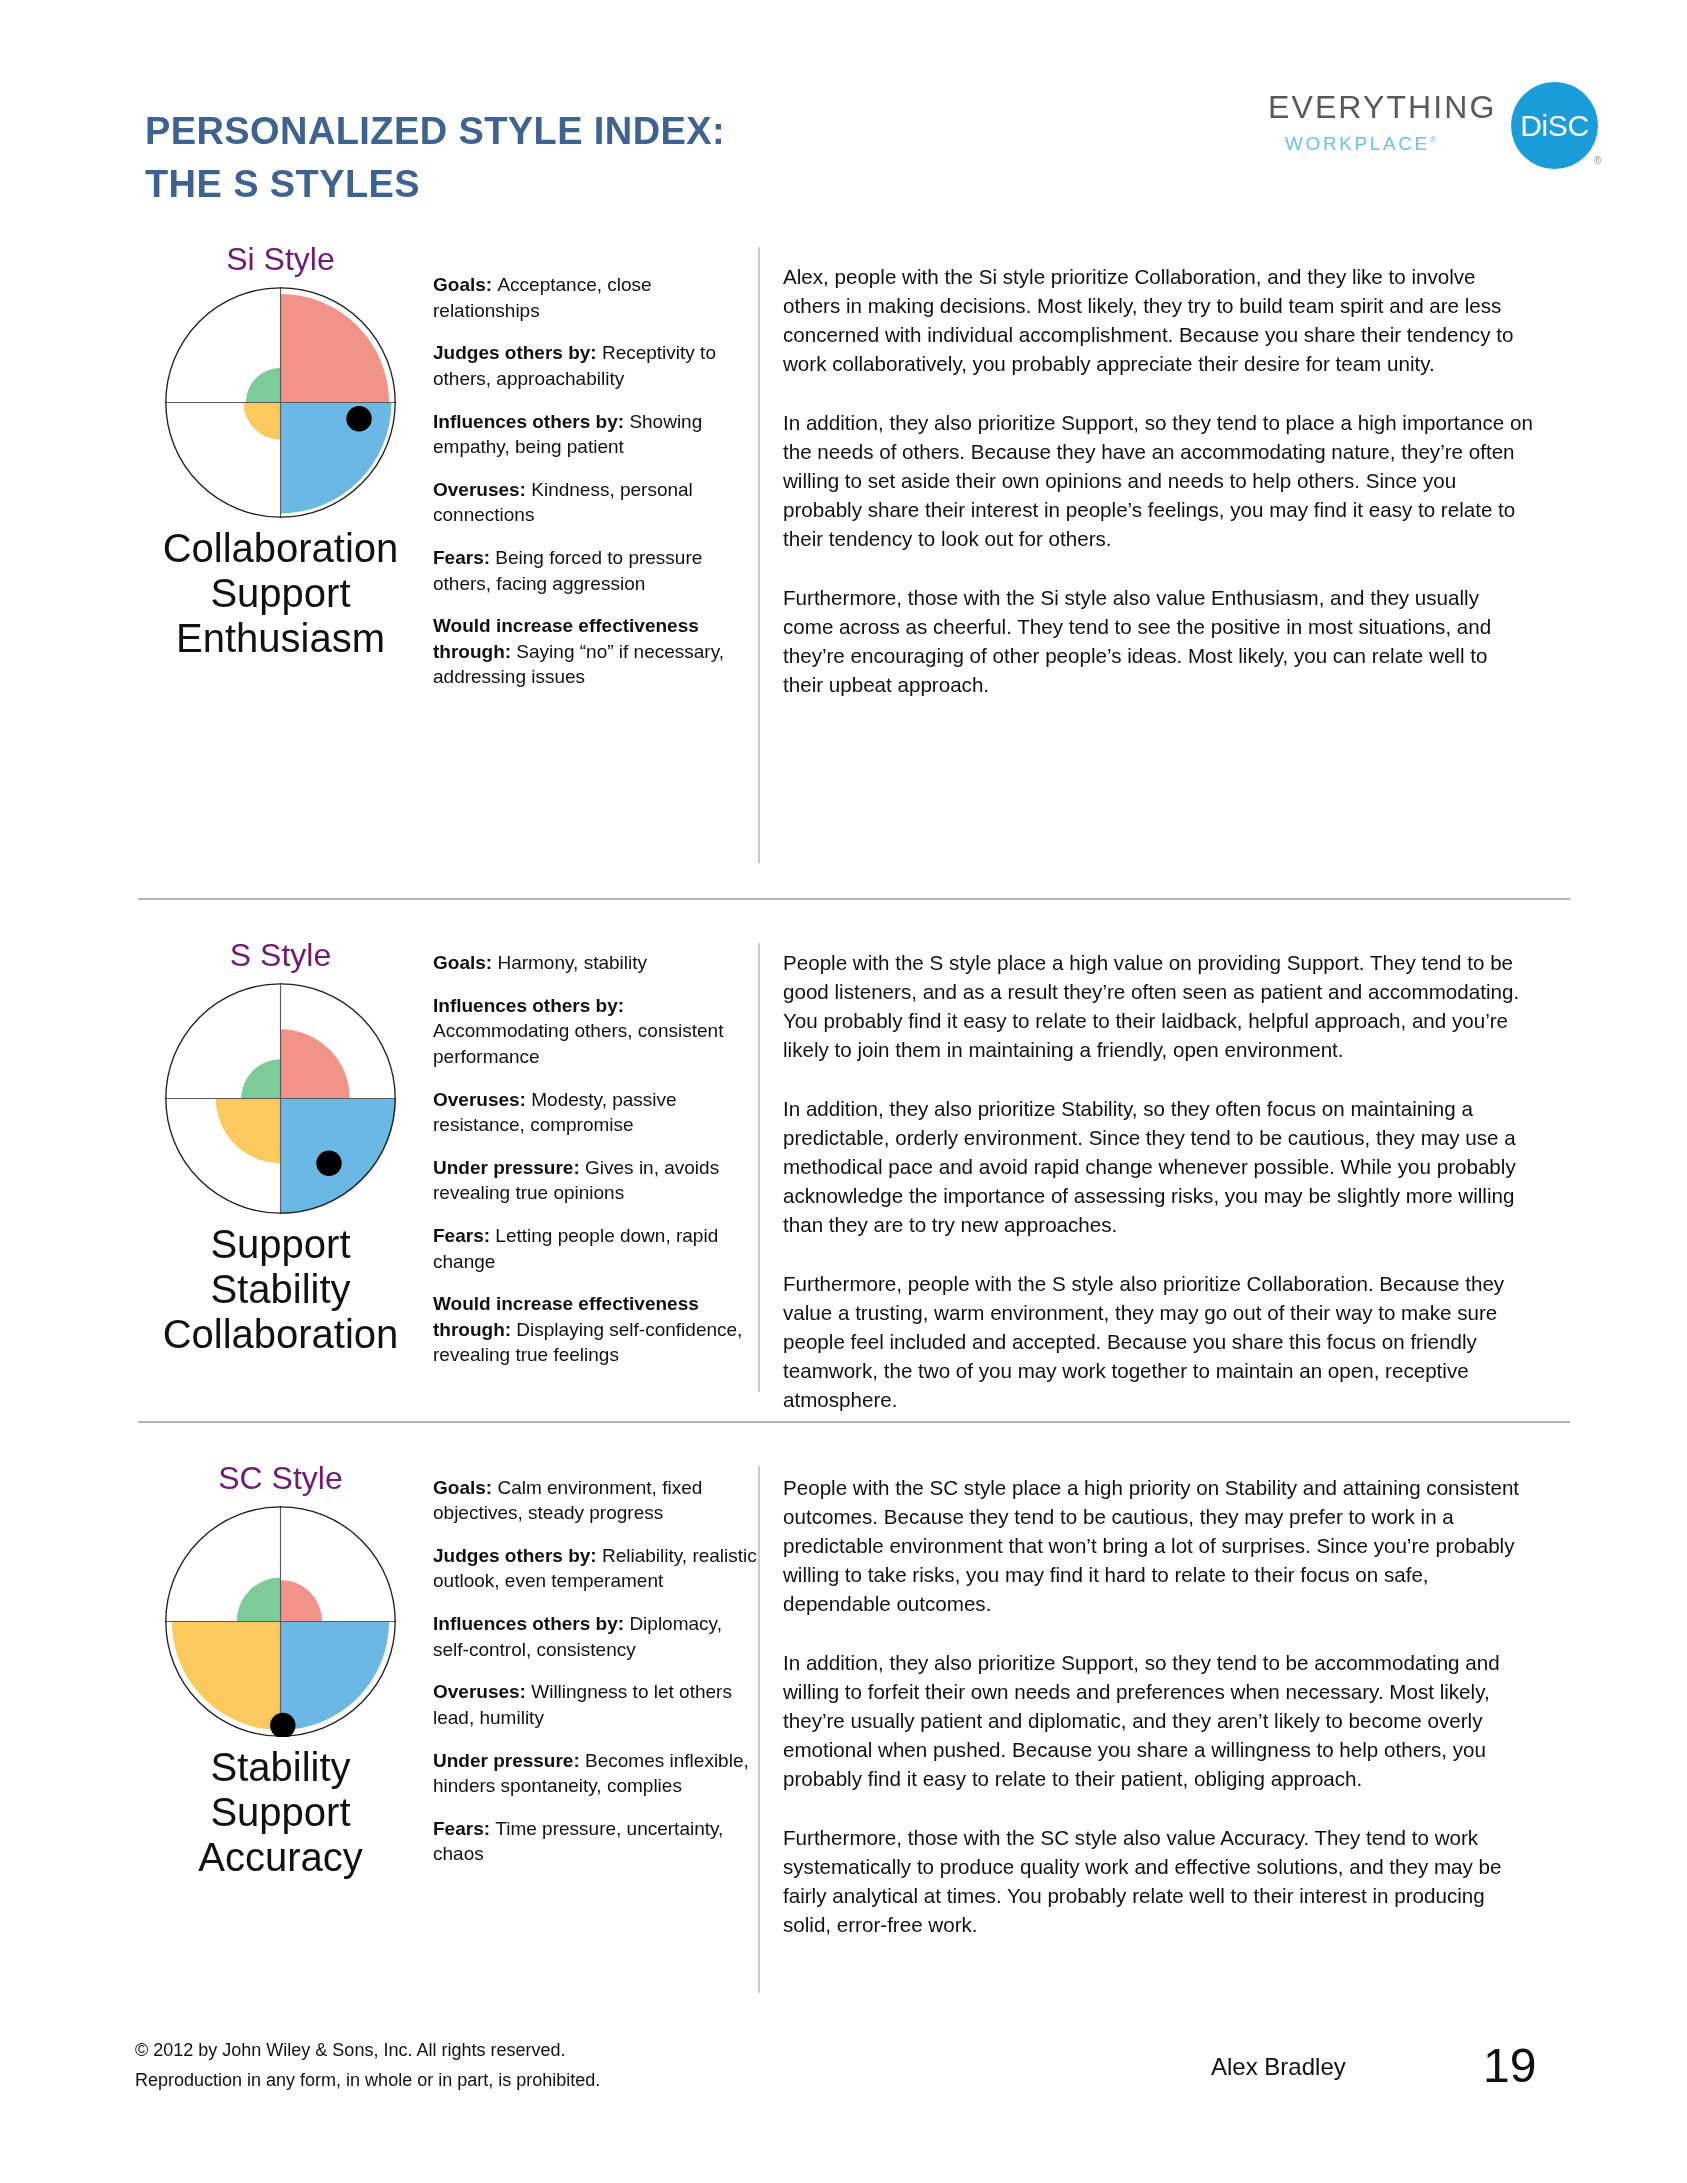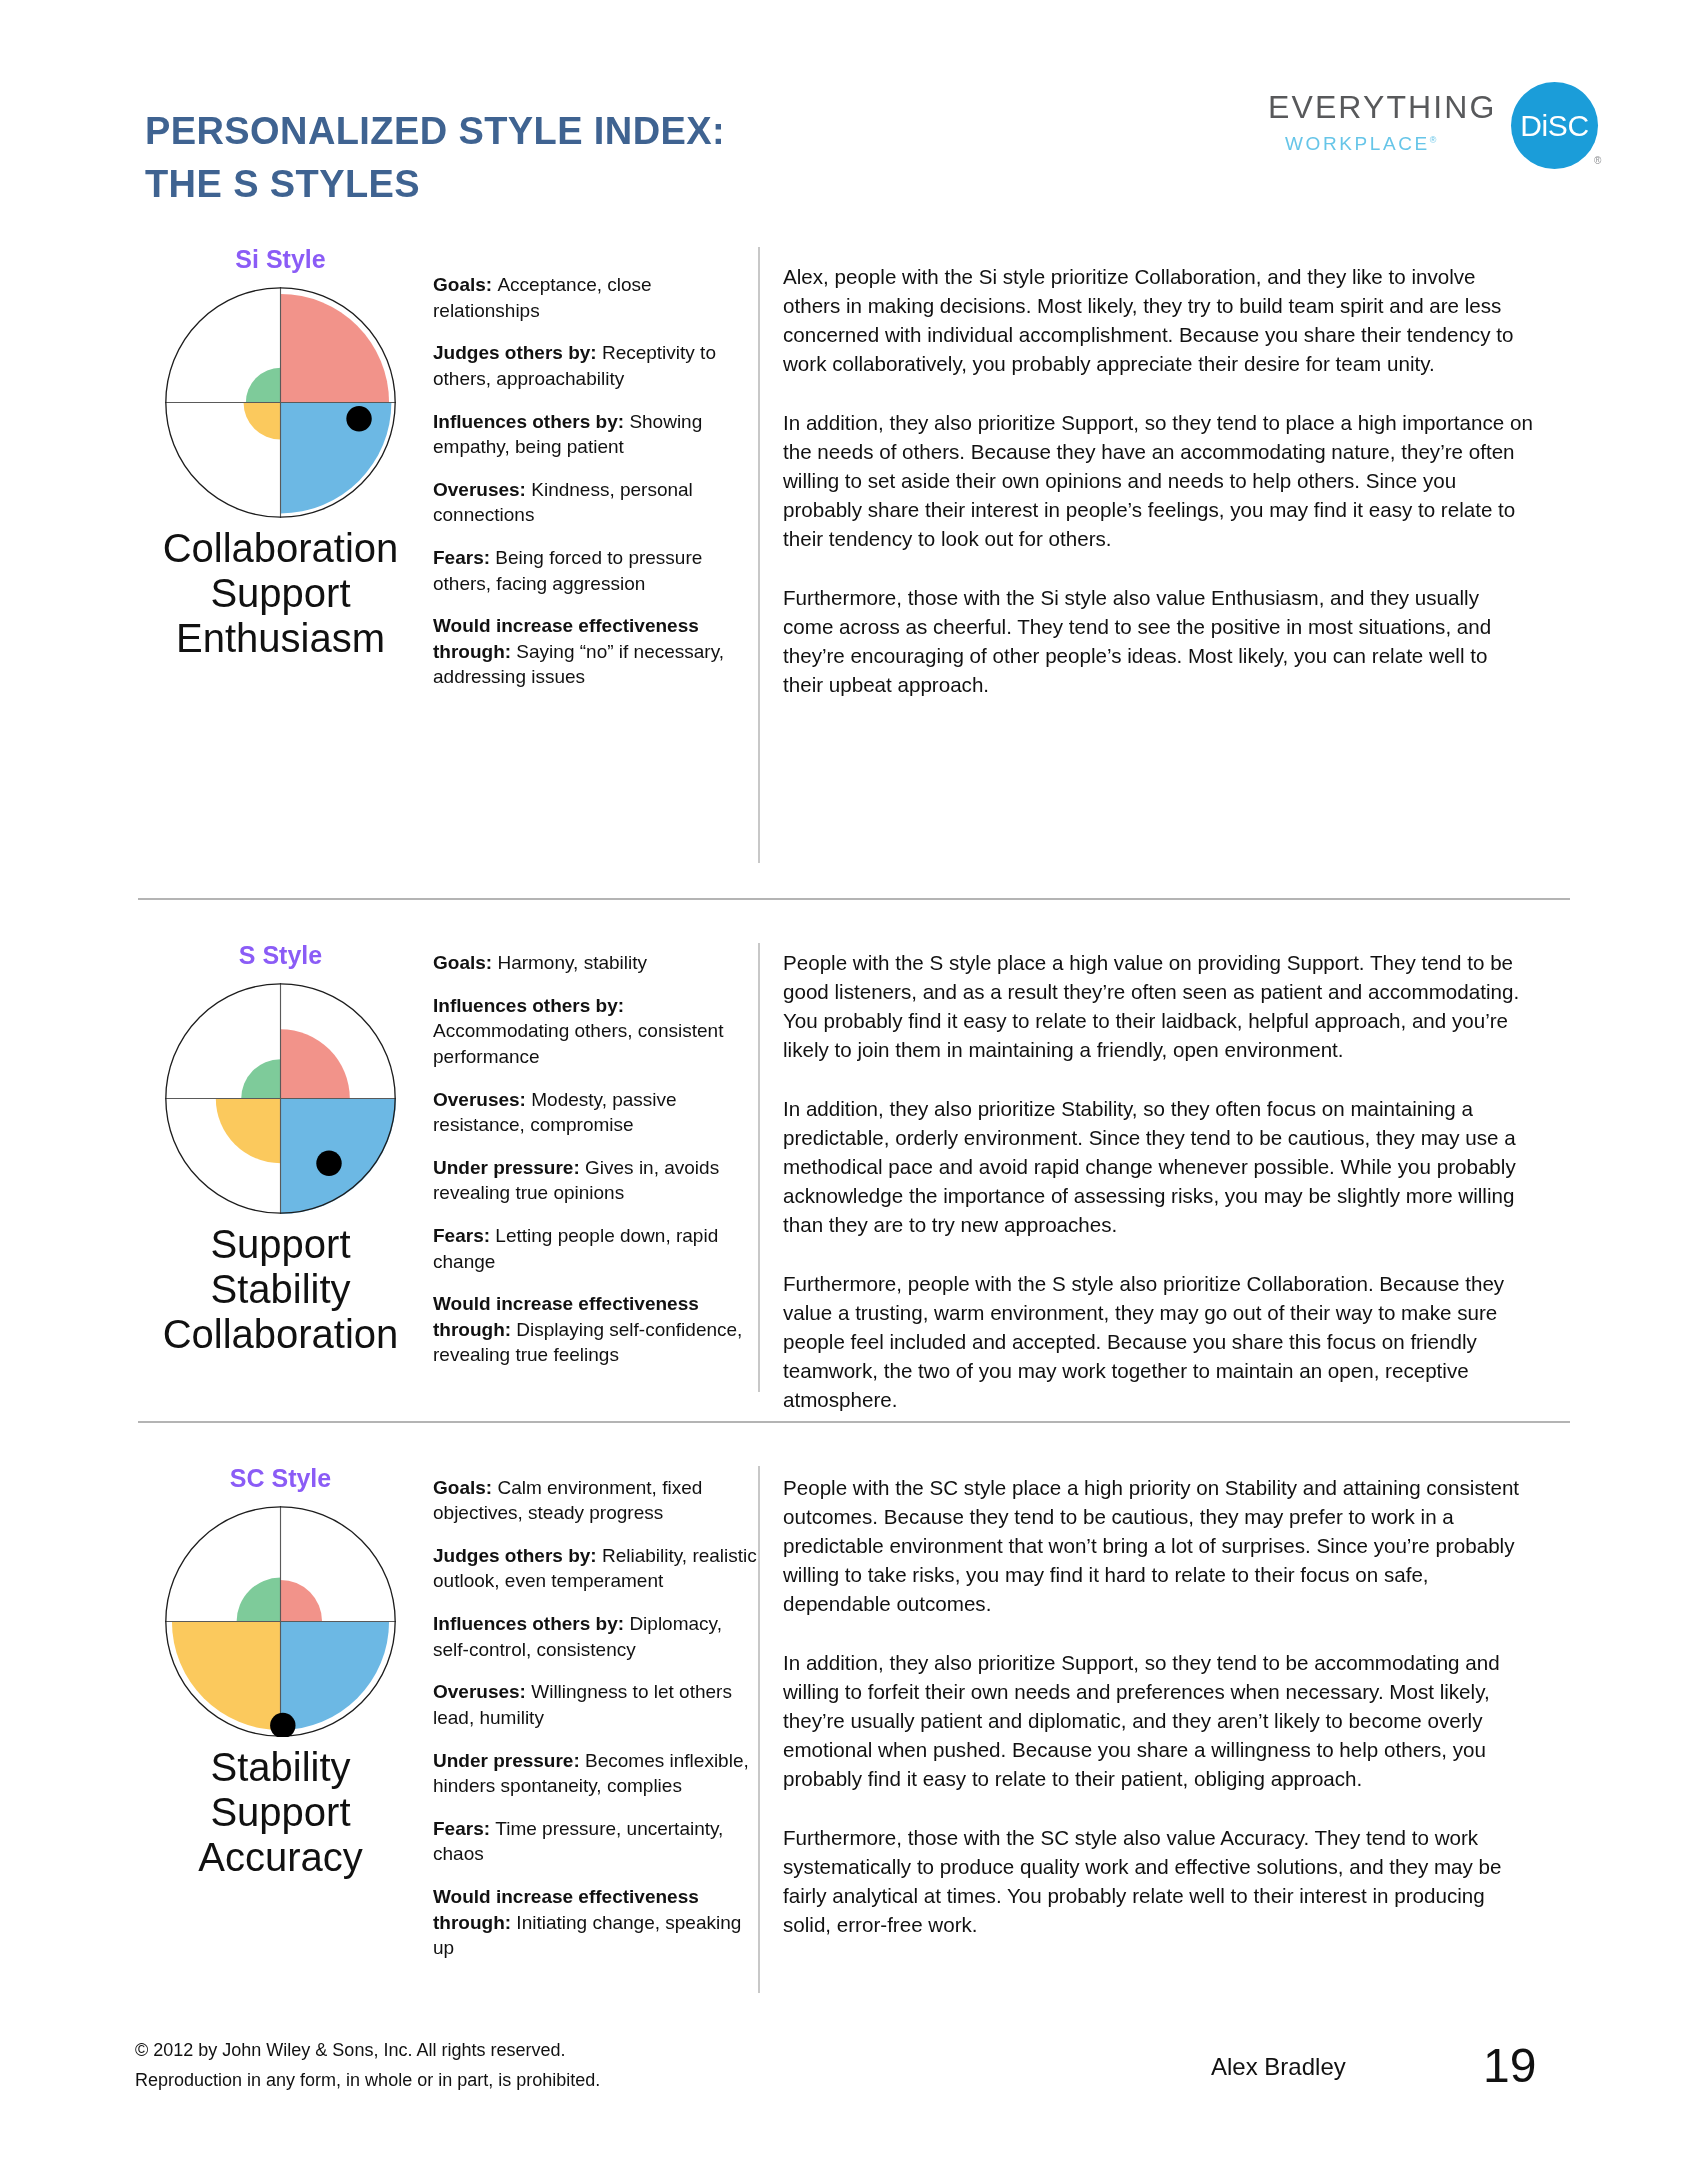--- a/index.html
+++ b/index.html
@@ -102,24 +102,24 @@
     background: #b4b4b4;
   }
 
   .col-left {
     position: absolute;
     left: 132px;
     width: 297px;
     text-align: center;
   }
   .style-name {
-    font-size: 25px;
+    font-size: 32px;
     line-height: 40px;
-    color: #8b5cf6;
-    font-weight: 700;
+    color: #701a75;
+    font-weight: 400;
   }
   .circle-wrap {
     position: relative;
     width: 231px;
     height: 231px;
     margin: 8.2px auto 0 auto;
   }
   .keywords {
     font-size: 40px;
     line-height: 45px;
@@ -294,21 +294,20 @@
 Support
 Accuracy</div>
         </div>
         <div class="col-mid" style="top: 16.5px;">
           <div class="attr"><b>Goals: </b><span>Calm environment, fixed objectives, steady progress</span></div>
           <div class="attr"><b>Judges others by: </b><span>Reliability, realistic outlook, even temperament</span></div>
           <div class="attr"><b>Influences others by: </b><span>Diplomacy, self-control, consistency</span></div>
           <div class="attr"><b>Overuses: </b><span>Willingness to let others lead, humility</span></div>
           <div class="attr"><b>Under pressure: </b><span>Becomes inflexible, hinders spontaneity, complies</span></div>
           <div class="attr"><b>Fears: </b><span>Time pressure, uncertainty, chaos</span></div>
-          <div class="attr"><b>Would increase effectiveness through: </b><span>Initiating change, speaking up</span></div>
         </div>
         <div class="col-right" style="top: 15px;">
           <p class="para">People with the SC style place a high priority on Stability and attaining consistent outcomes. Because they tend to be cautious, they may prefer to work in a predictable environment that won’t bring a lot of surprises. Since you’re probably willing to take risks, you may find it hard to relate to their focus on safe, dependable outcomes.</p>
           <p class="para">In addition, they also prioritize Support, so they tend to be accommodating and willing to forfeit their own needs and preferences when necessary. Most likely, they’re usually patient and diplomatic, and they aren’t likely to become overly emotional when pushed. Because you share a willingness to help others, you probably find it easy to relate to their patient, obliging approach.</p>
           <p class="para">Furthermore, those with the SC style also value Accuracy. They tend to work systematically to produce quality work and effective solutions, and they may be fairly analytical at times. You probably relate well to their interest in producing solid, error-free work.</p>
         </div>
       </div>
       <div class="divider" style="top: 898px;"></div>
       <div class="divider" style="top: 1421px;"></div>
       <div class="vrule" style="left: 758px; top: 247px; height: 616px;"></div>

